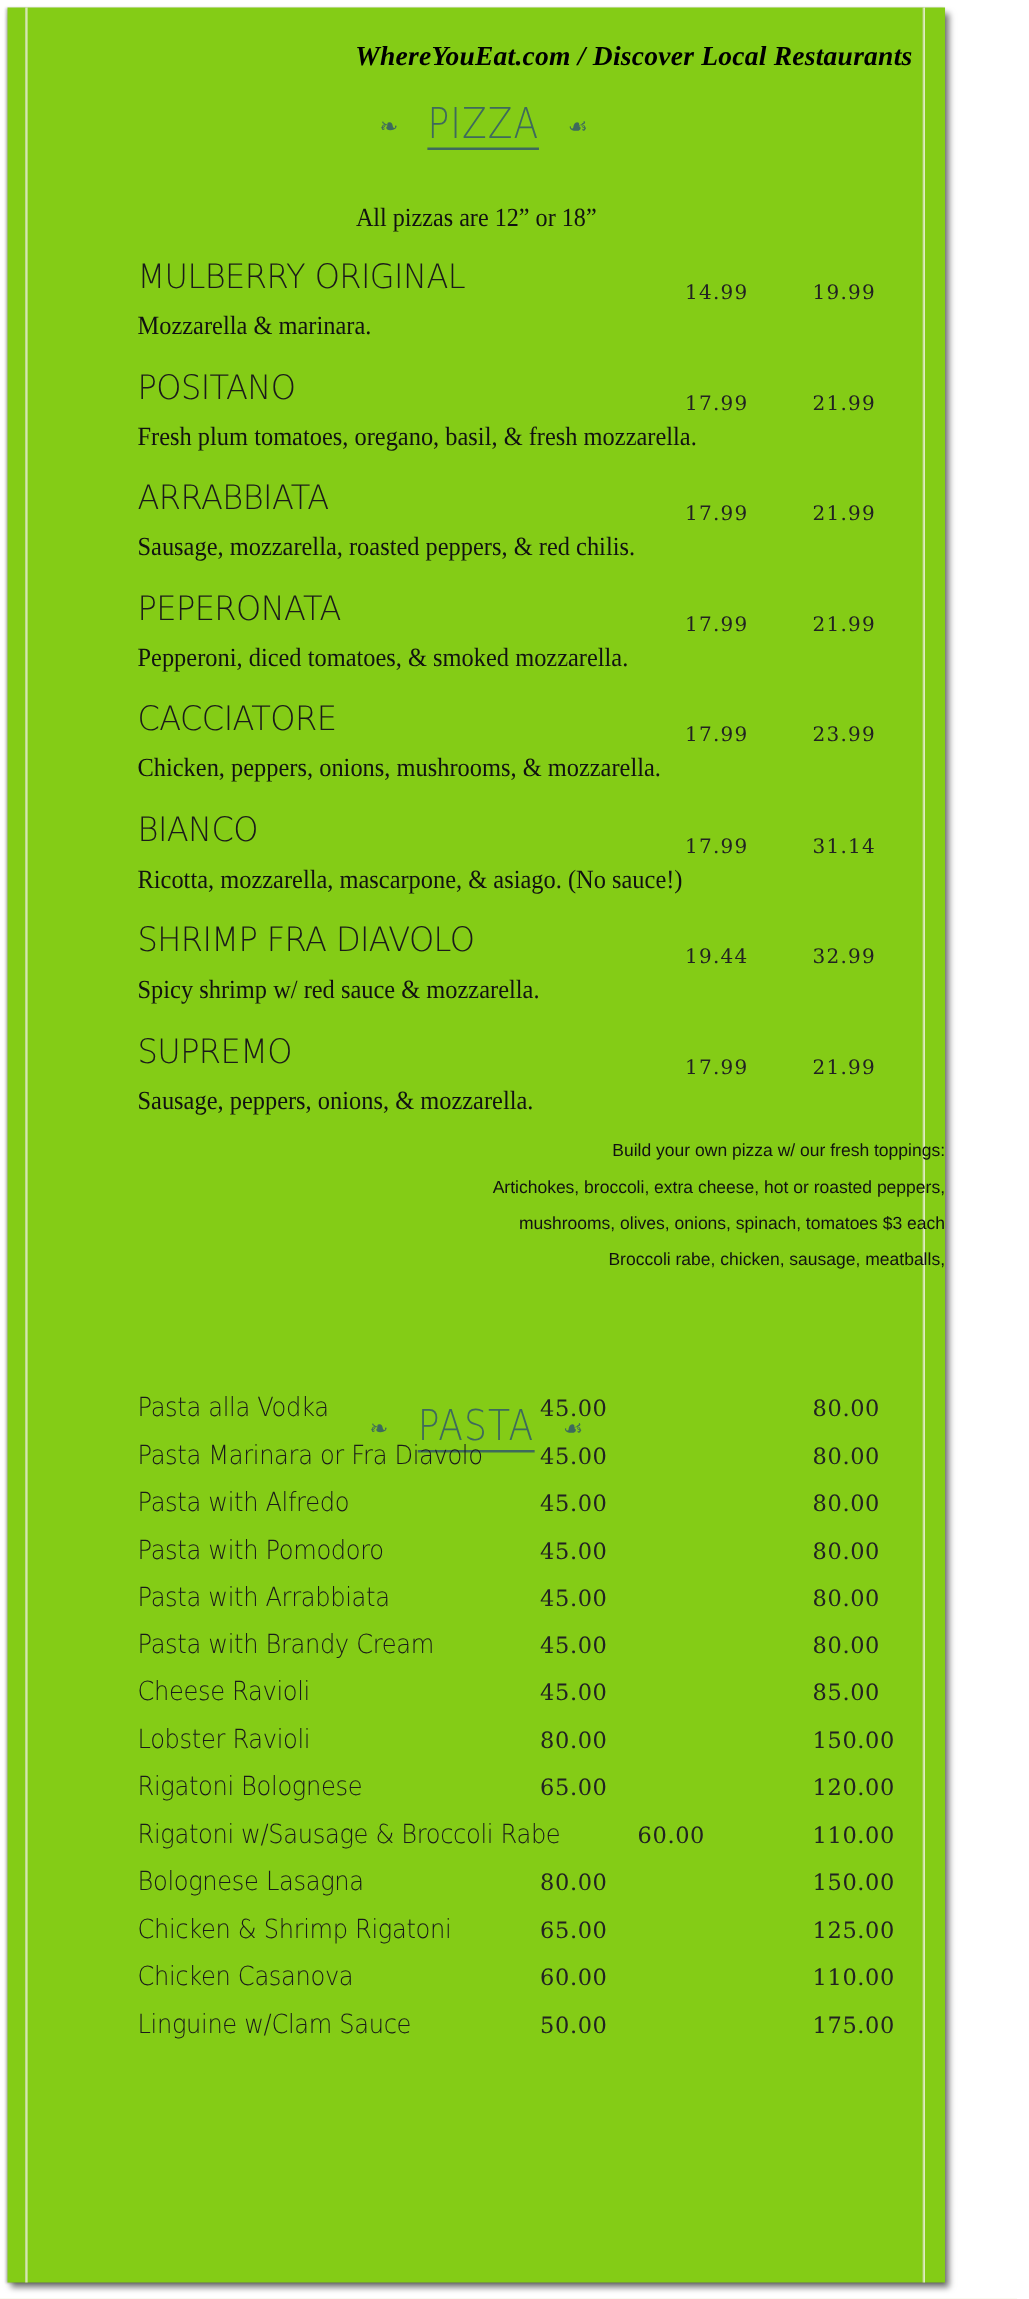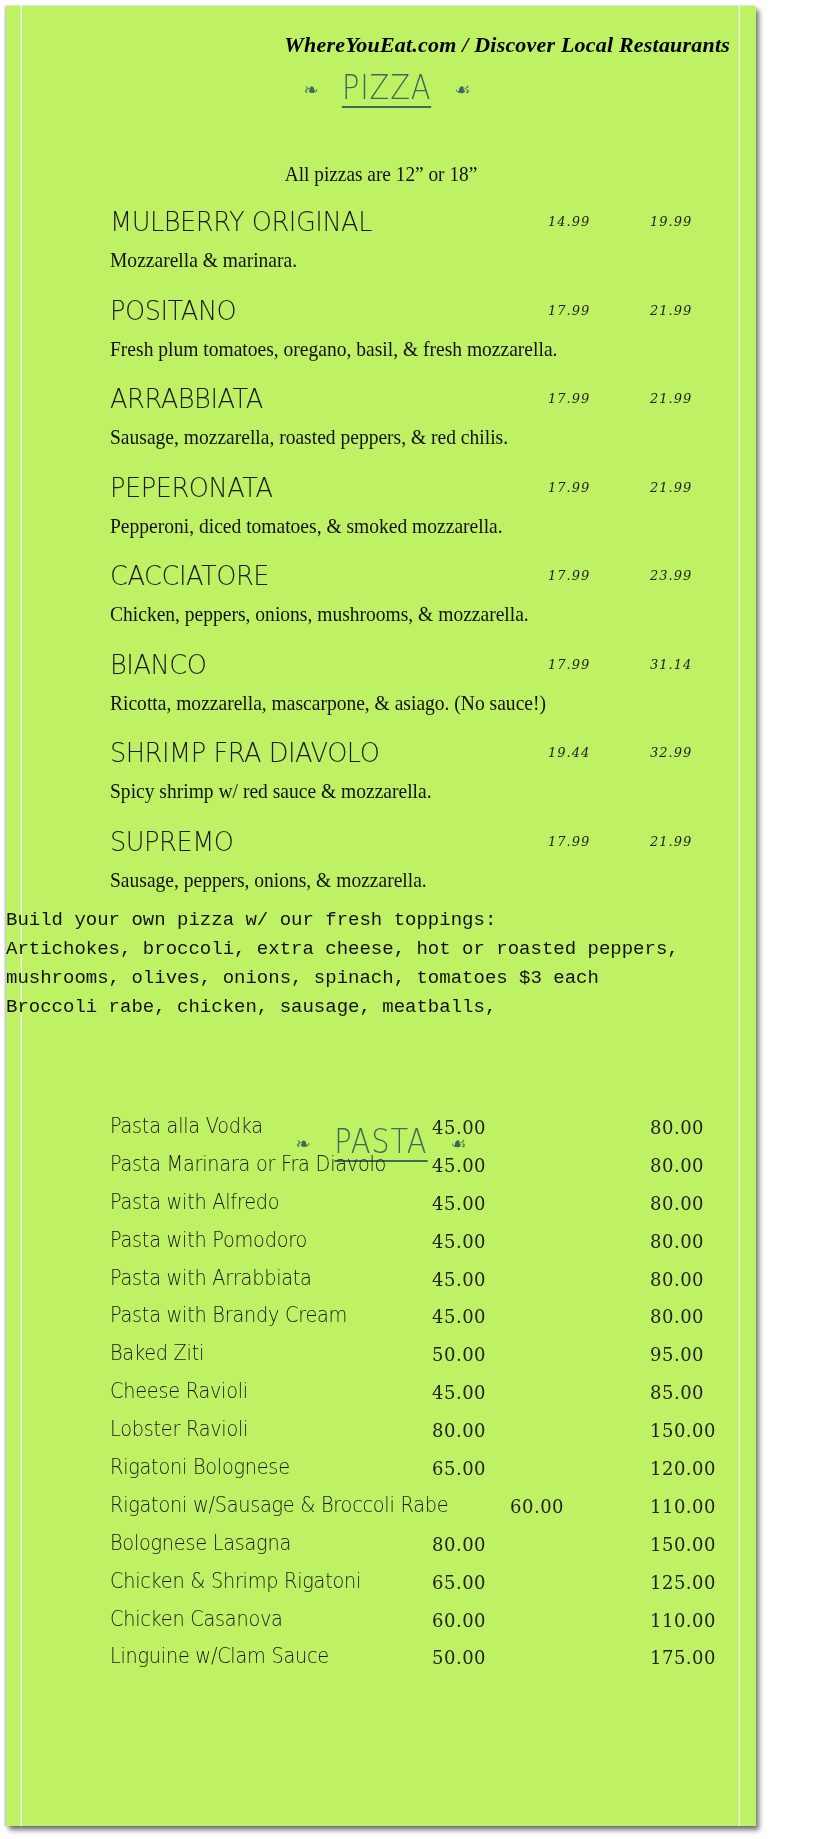--- a/index.html
+++ b/index.html
@@ -12,21 +12,21 @@
       height: 1839px;
       position: relative;
       overflow: hidden;
     }
     .page {
       position: absolute;
       left: 6px;
       top: 6px;
       width: 750px;
       height: 1820px;
-      background: #bef264;
+      background: #84cc16;
       box-shadow: 3px 4px 5px rgba(0,0,0,0.55), -1px 0 2px rgba(0,0,0,0.25);
     }
     .crease {
       position: absolute;
       top: 0;
       bottom: 0;
       width: 2px;
       background: linear-gradient(to right, rgba(220,215,200,0.6), rgba(255,255,255,0.8));
     }
     .crease.left { left: 14px; }
@@ -66,21 +66,21 @@
       font-weight: 300;
       letter-spacing: 1px;
       border-bottom: 2px solid #3e6a5c;
       line-height: 1.0;
       padding-bottom: 2px;
       vertical-align: middle;
       font-family: "DejaVu Sans", sans-serif;
       transform: scaleX(0.85);
     }
 
-    .pizza-heading { top: 64px; margin-left: 12px; }
+    .pizza-heading { top: 76px; margin-left: 12px; }
     .pasta-heading { top: 1118px; }
 
     .pizza-note {
       position: absolute;
       top: 156px;
       left: 0;
       right: 0;
       text-align: center;
       font-family: "Liberation Serif", serif;
       font-size: 21px;
@@ -106,24 +106,23 @@
       font-size: 27px;
       font-weight: 200;
       letter-spacing: -0.5px;
       color: #1a1a1a;
       white-space: nowrap;
       transform-origin: left center;
       transform: scaleX(0.95);
     }
     .pizza-price {
       position: absolute;
-      top: 8px;
+      top: 18px;
       font-family: "DejaVu Serif", serif;
-      font-style: italic;
-      font-size: 13px;
+      font-size: 16px;
       color: #222;
       letter-spacing: 1px;
     }
     .pizza-price.small { left: 438px; }
     .pizza-price.large { left: 540px; }
     .pizza-desc {
       position: absolute;
       left: 0;
       top: 42px;
       font-family: "Liberation Serif", serif;
@@ -132,23 +131,23 @@
       white-space: nowrap;
       transform-origin: left center;
       transform: scaleX(0.93);
     }
 
     .toppings {
       position: absolute;
       top: 900px;
       left: 0;
       right: 0;
-      text-align: left;
-      font-family: Liberation Mono, monospace;
-      font-size: 19px;
+      text-align: right;
+      font-family: Liberation Sans, sans-serif;
+      font-size: 14px;
       line-height: 29px;
       color: #111;
     }
     .toppings div { white-space: nowrap; }
 
     .pasta-list {
       position: absolute;
       left: 104px;
       top: 1108px;
       width: 620px;
@@ -287,25 +286,20 @@
       <div class="pasta-name">Pasta with Arrabbiata</div>
       <div class="pasta-price half">45.00</div>
       <div class="pasta-price full">80.00</div>
     </div>
     <div class="pasta-item">
       <div class="pasta-name">Pasta with Brandy Cream</div>
       <div class="pasta-price half">45.00</div>
       <div class="pasta-price full">80.00</div>
     </div>
     <div class="pasta-item">
-      <div class="pasta-name">Baked Ziti</div>
-      <div class="pasta-price half">50.00</div>
-      <div class="pasta-price full">95.00</div>
-    </div>
-    <div class="pasta-item">
       <div class="pasta-name">Cheese Ravioli</div>
       <div class="pasta-price half">45.00</div>
       <div class="pasta-price full">85.00</div>
     </div>
     <div class="pasta-item">
       <div class="pasta-name">Lobster Ravioli</div>
       <div class="pasta-price half">80.00</div>
       <div class="pasta-price full">150.00</div>
     </div>
     <div class="pasta-item">

